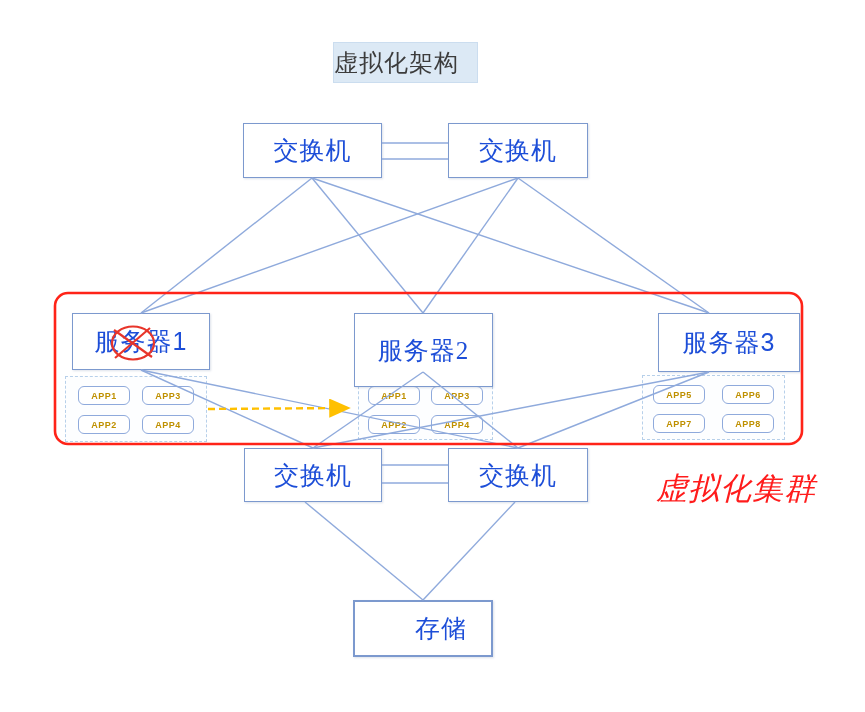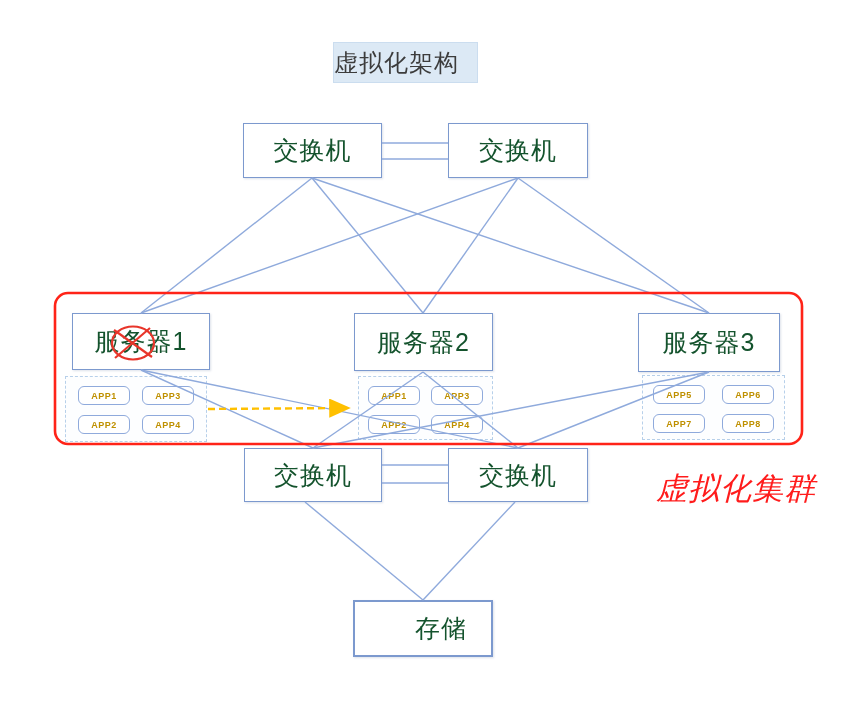--- a/index.html
+++ b/index.html
@@ -9,21 +9,21 @@
   }
   .title-box{
     position:absolute;left:333px;top:42px;width:145px;height:41px;
     background:#DCE9F5;border:1px solid #CBDDEF;box-sizing:border-box;
     display:flex;align-items:center;justify-content:flex-start;
     font-size:24px;color:#3C3C3C;letter-spacing:1px;
   }
   .node{
     position:absolute;background:#ffffff;border:1.6px solid #7C99CE;box-sizing:border-box;
     display:flex;align-items:center;justify-content:center;
-    font-size:25px;color:#14532d;letter-spacing:1px;z-index:3;
+    font-size:25px;color:#1d4ed8;letter-spacing:1px;z-index:3;
     box-shadow:1px 1px 2px rgba(120,140,170,0.25);
   }
   .node.storage{border-width:2px;}
   .app-zone{
     position:absolute;border:1px dashed #B7D0EA;background:#FDFEFF;box-sizing:border-box;
     display:flex;flex-direction:column;justify-content:space-between;z-index:1;gap:10px;
   }
   .app-row{display:flex;justify-content:space-between;}
   .app{
     width:52px;height:19px;background:#ffffff;border:1.5px solid #8FAADC;border-radius:6px;
@@ -52,24 +52,24 @@
   <div class="node" style="left:243px;top:123px;width:139px;height:55px;">
     <span>交换机</span>
   </div>
   <div class="node" style="left:448px;top:123px;width:140px;height:55px;">
     <span>交换机</span>
   </div>
 
   <div class="node" style="left:72px;top:313px;width:138px;height:57px;">
     <span>服务器1</span>
   </div>
-  <div class="node" style="left:354px;top:313px;width:139px;height:58px;">
+  <div class="node" style="left:354px;top:313px;width:139px;height:74px;font-family:Liberation Serif, serif;">
     <span>服务器2</span>
   </div>
-  <div class="node" style="left:638px;top:313px;width:142px;height:59px;">
+  <div class="node" style="left:658px;top:313px;width:142px;height:59px;">
     <span>服务器3</span>
   </div>
 
   <div class="app-zone" style="left:65px;top:376px;width:142px;height:66px;padding:9px 12px;">
     <div class="app-row">
       <div class="app">
           <span>APP1</span>
         </div>
       <div class="app">
           <span>APP3</span>

